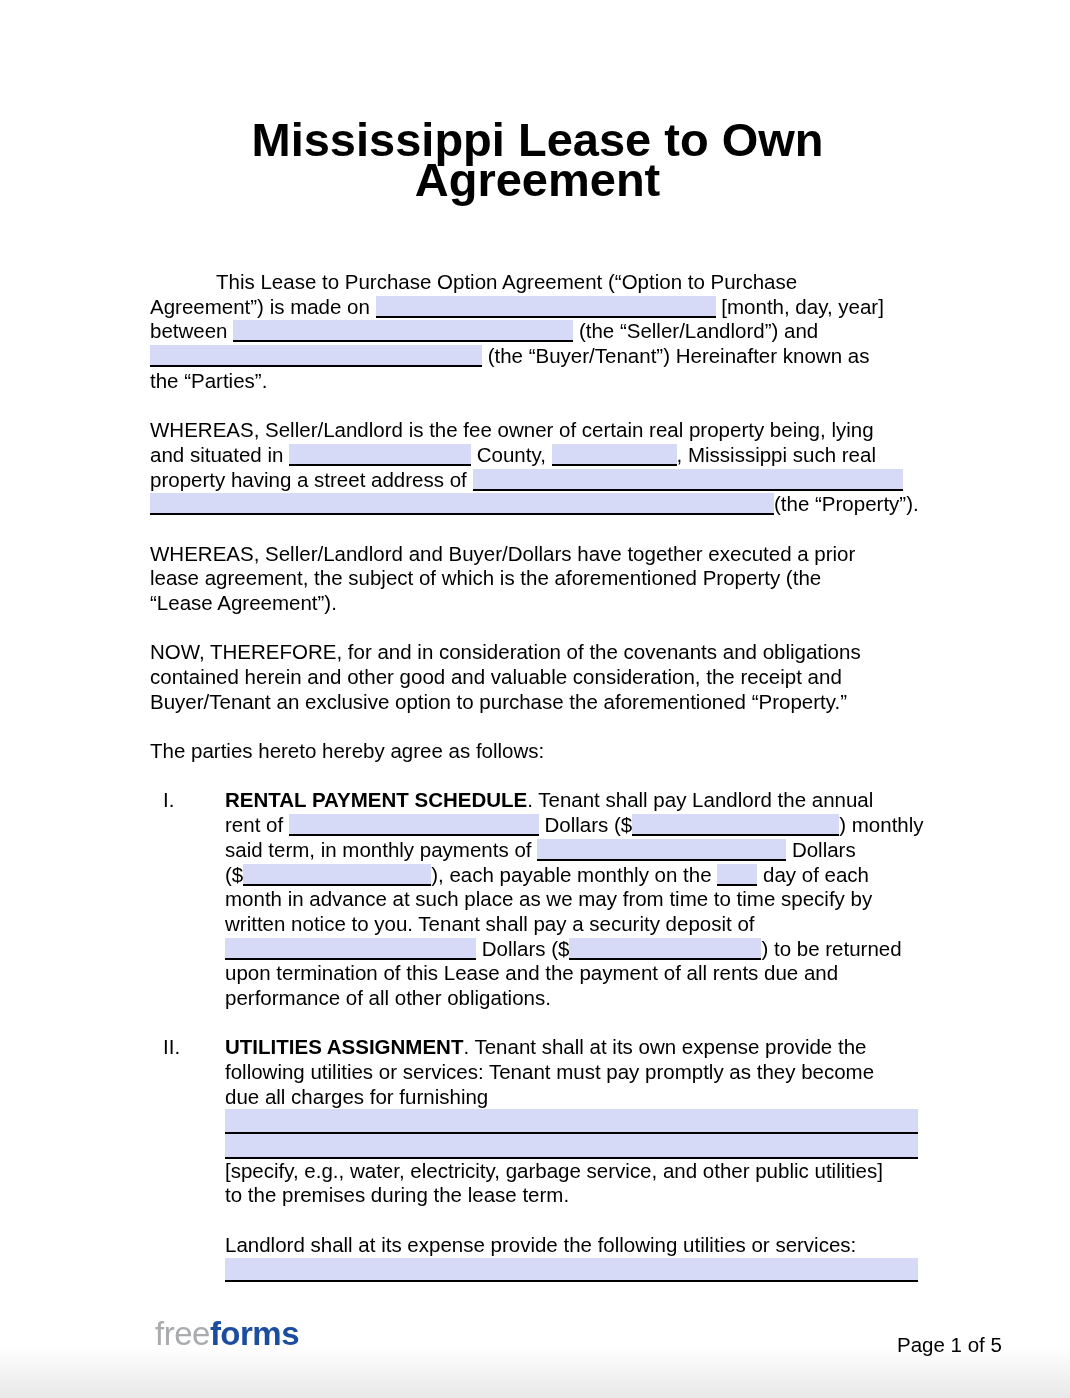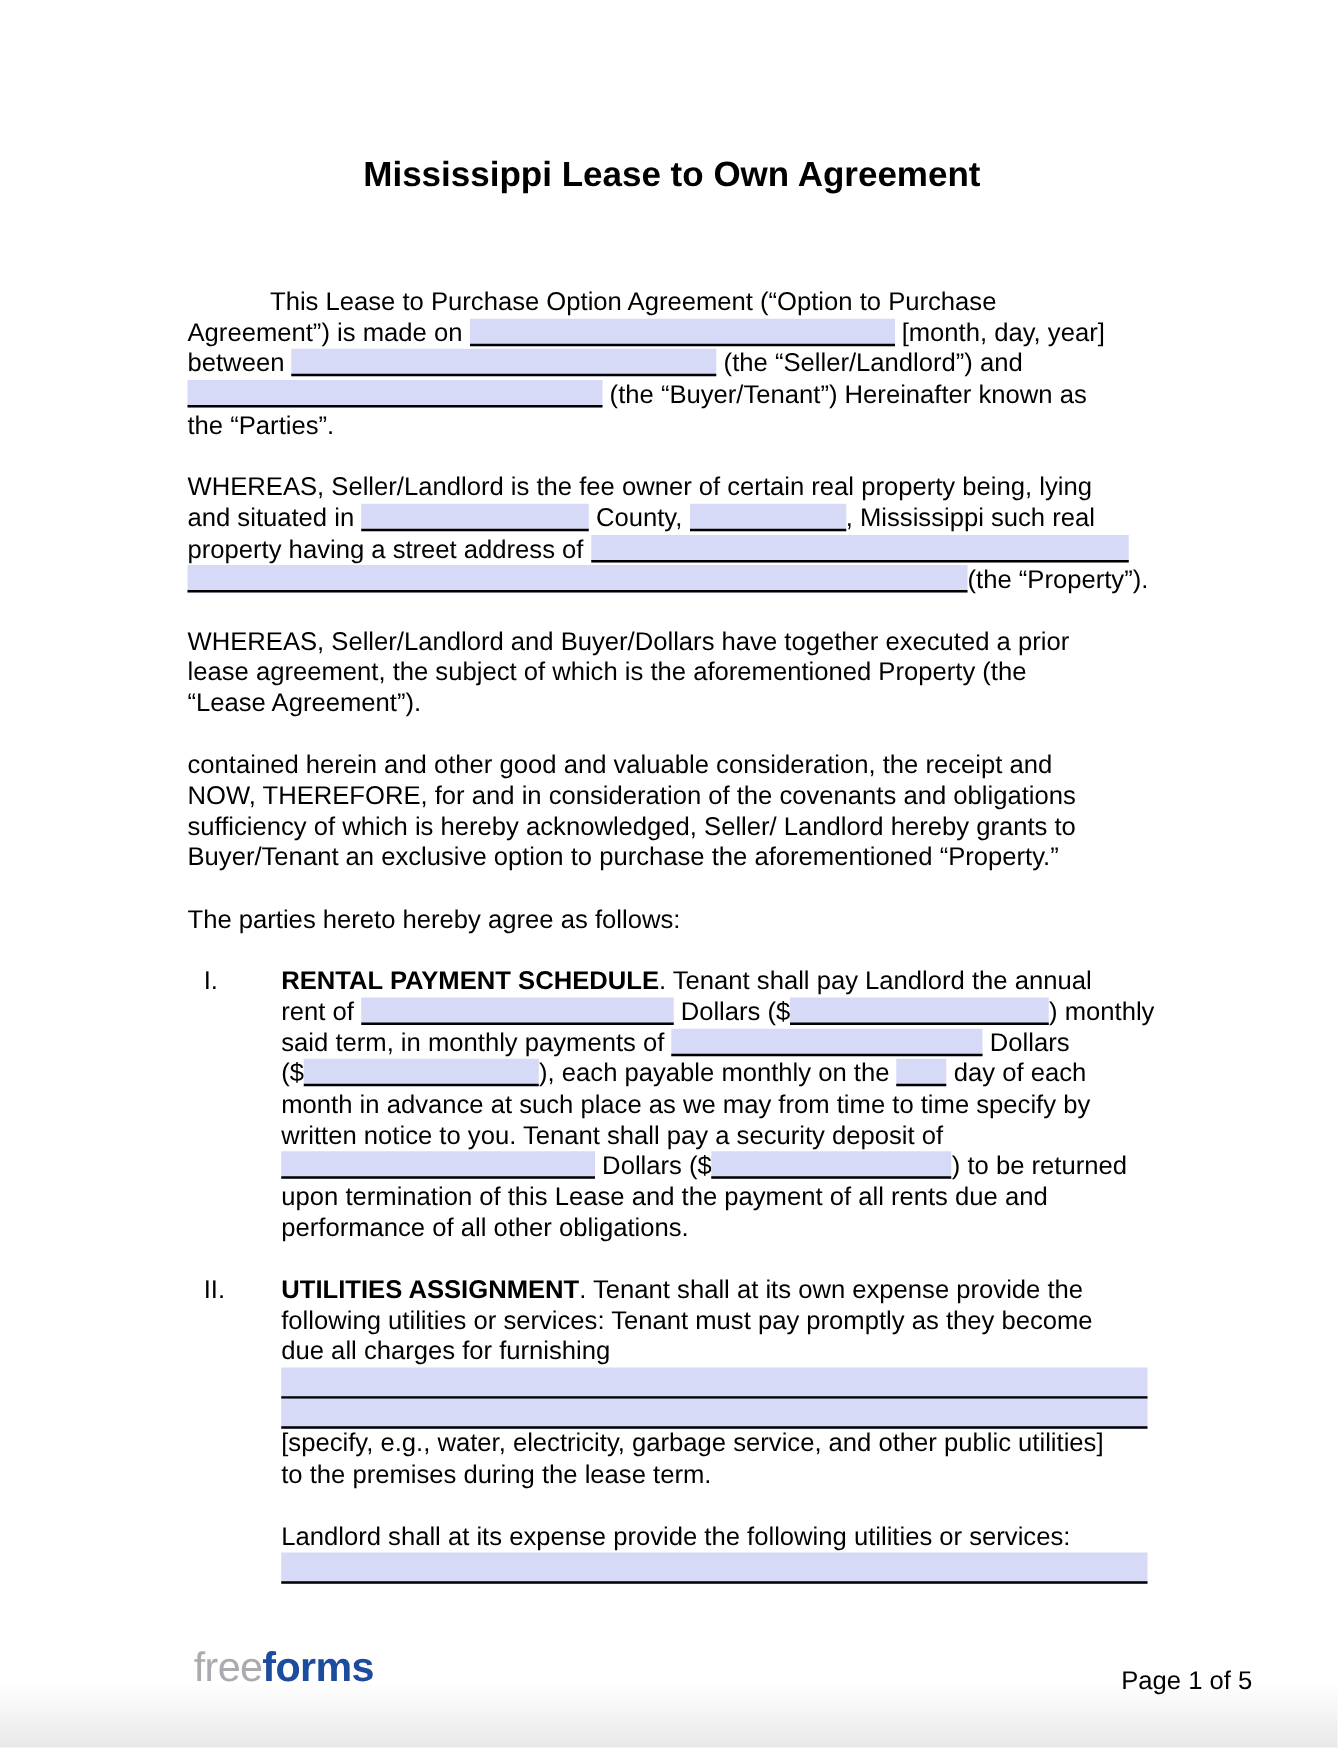--- a/index.html
+++ b/index.html
@@ -10,21 +10,21 @@
     font-size: 20.5px;
     line-height: 24.7px;
     color: #000000;
     position: relative;
     overflow: hidden;
   }
   .page { position: absolute; inset: 0; background: var(--page-bg, #fff); }
   .content { position: absolute; left: 150px; top: 0; width: 775px; }
   .title {
     margin: 120px 0 70px 0;
-    font-size: 28px; line-height: 40px;
+    font-size: 47px; line-height: 40px;
     font-weight: 700; text-align: center;
     letter-spacing: 0;
   }
   .block { margin: 0 0 24.7px 0; }
   .line { height: 24.7px; white-space: nowrap; }
   .p.indent-first .line:first-child { padding-left: 66px; }
   .item { position: relative; padding-left: 75px; }
   .cont { padding-left: 75px; }
   .marker { position: absolute; left: 13px; top: 0; }
   .bold { font-weight: 700; }
@@ -77,23 +77,22 @@
           <div class="line"><span>and situated in </span><span class="blank" style="width: 182px;"></span><span> County, </span><span class="blank" style="width: 125px;"></span><span>, Mississippi such real</span></div>
           <div class="line"><span>property having a street address of </span><span class="blank" style="width: 430px;"></span></div>
           <div class="line"><span class="blank" style="width: 624px;"></span><span>(the “Property”).</span></div>
         </div>
         <div class="block p">
           <div class="line"><span>WHEREAS, Seller/Landlord and Buyer/Dollars have together executed a prior</span></div>
           <div class="line"><span>lease agreement, the subject of which is the aforementioned Property (the</span></div>
           <div class="line"><span>“Lease Agreement”).</span></div>
         </div>
         <div class="block p">
+          <div class="line"><span>NOW, THEREFORE, for and in consideration of the covenants and obligations</span></div>
           <div class="line"><span>contained herein and other good and valuable consideration, the receipt and</span></div>
-          <div class="line"><span>NOW, THEREFORE, for and in consideration of the covenants and obligations</span></div>
-          <div class="line"><span>sufficiency of which is hereby acknowledged, Seller/ Landlord hereby grants to</span></div>
           <div class="line"><span>Buyer/Tenant an exclusive option to purchase the aforementioned “Property.”</span></div>
         </div>
         <div class="block p">
           <div class="line"><span>The parties hereto hereby agree as follows:</span></div>
         </div>
         <div class="block item">
           <span class="marker">I.</span>
           <div class="line"><span class="bold">RENTAL PAYMENT SCHEDULE</span><span>. Tenant shall pay Landlord the annual</span></div>
           <div class="line"><span>rent of </span><span class="blank" style="width: 250px;"></span><span> Dollars ($</span><span class="blank" style="width: 207px;"></span><span>) monthly</span></div>
           <div class="line"><span>said term, in monthly payments of </span><span class="blank" style="width: 249px;"></span><span> Dollars</span></div>

